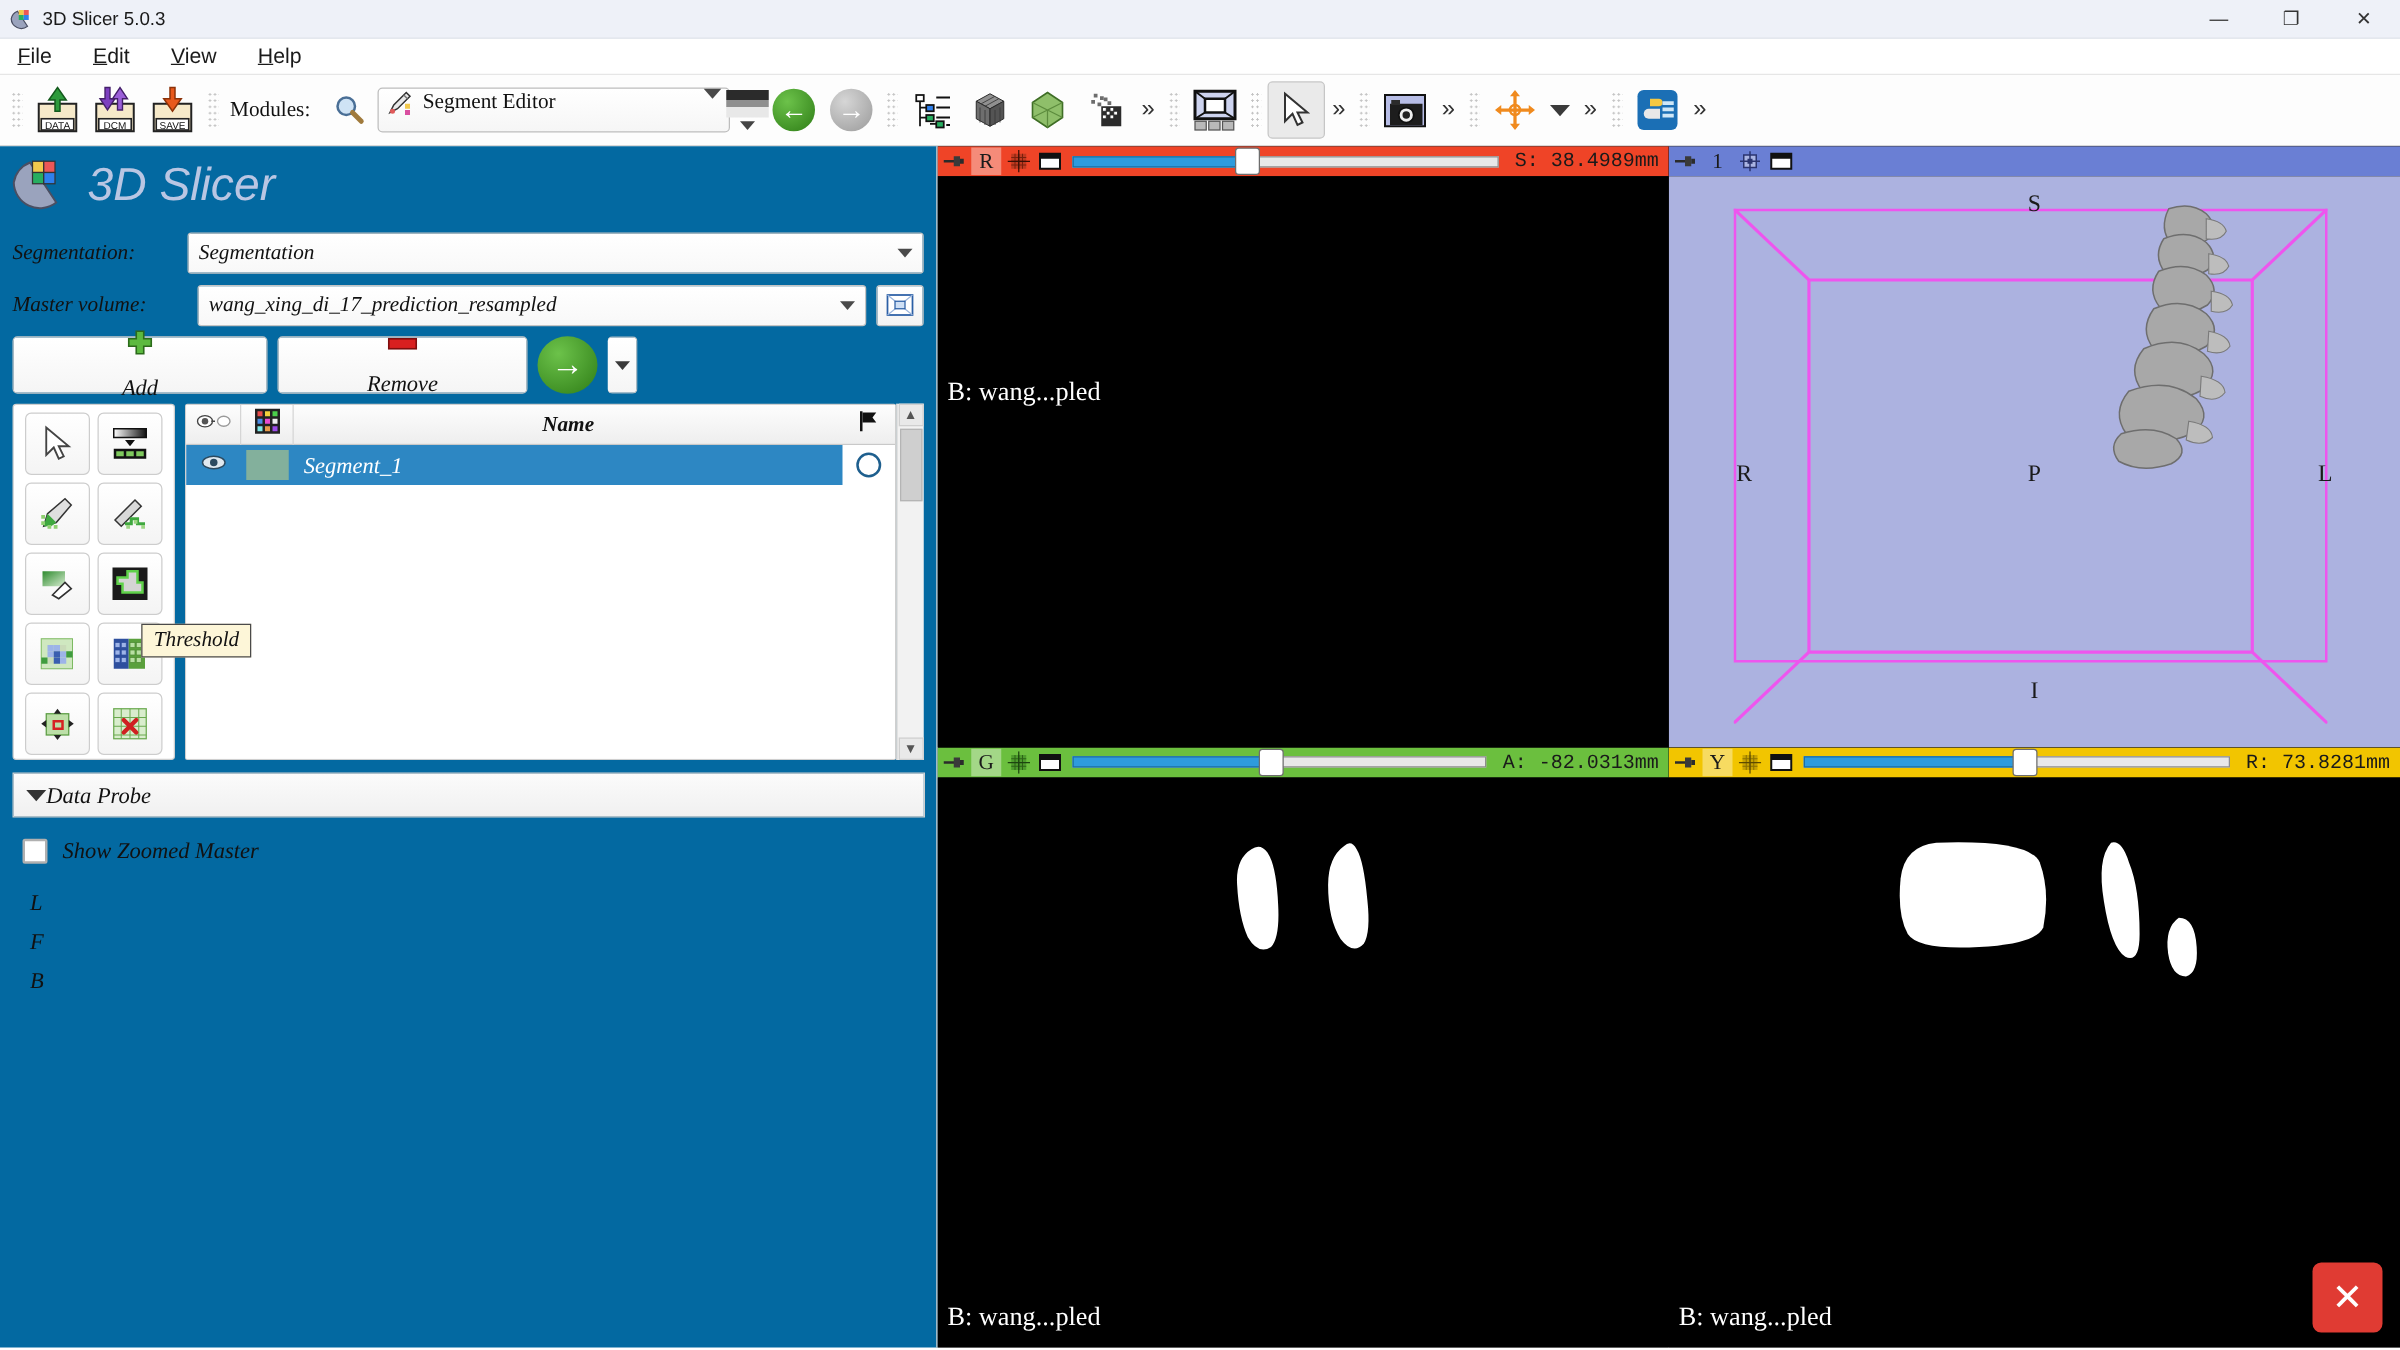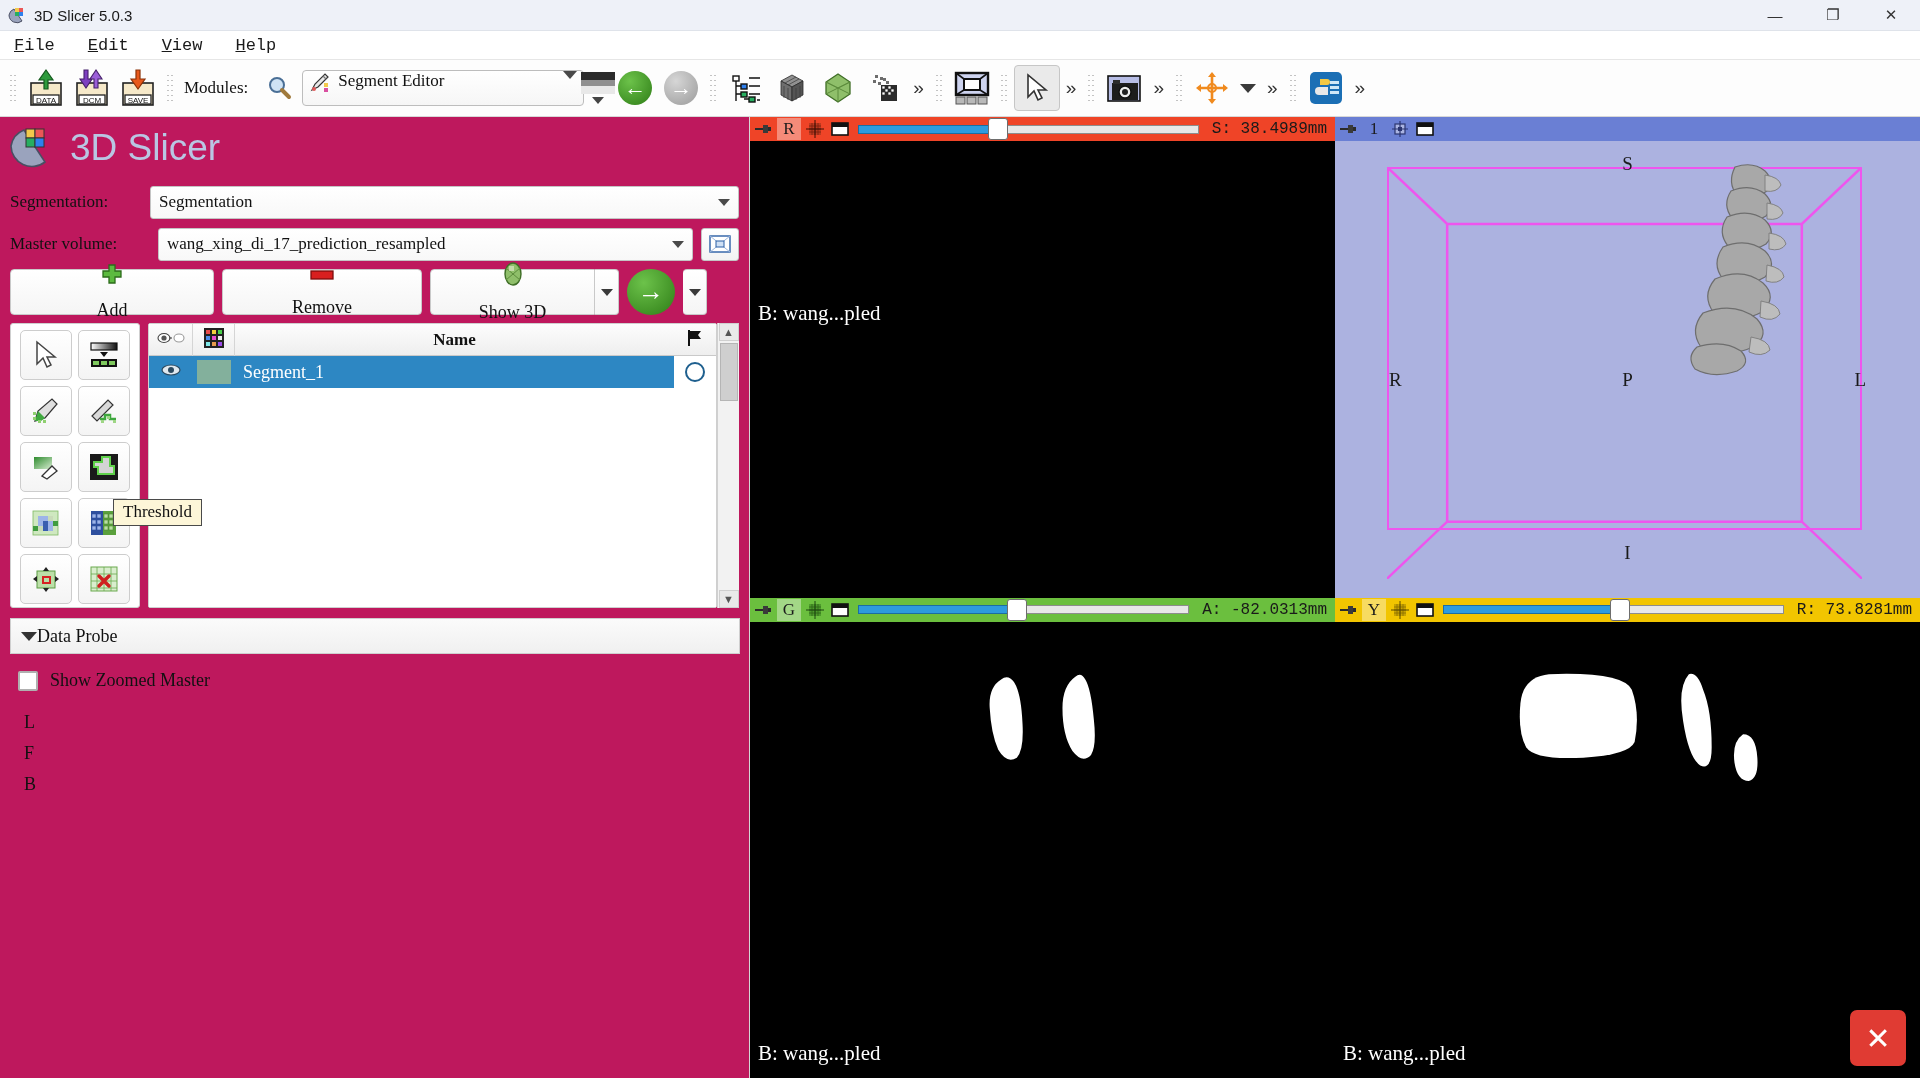--- a/index.html
+++ b/index.html
@@ -14,21 +14,21 @@
      font-family:"Liberation Sans", sans-serif; }
   .win-btns { margin-left:auto; display:flex; height:33px; }
   .win-btn { width:58px; height:33px; display:flex; align-items:center;
      justify-content:center; font-size:15px; color:#333;
      font-family:"Liberation Sans", sans-serif; }
 
   
   .menubar { height:28px; display:flex; align-items:center; padding-left:14px;
     background:#fff; }
   .menu-item { font-size:17px; color:#1a1a1a; margin-right:33px;
-    font-family:Liberation Mono, monospace; }
+    font-family:Liberation Sans, sans-serif; }
   .menu-item span.u { text-decoration:underline; }
 
   
   .toolbar { height:58px; background:#fdfdfd; border-top:1px solid #e6e6e6;
     border-bottom:1px solid #d8d8d8; display:flex; align-items:center;
     padding-left:4px; gap:0px; }
   .grip { width:9px; height:30px; margin:0 5px;
     background-image:radial-gradient(circle, #b9b9b9 1px, transparent 1px);
     background-size:4px 5px; opacity:.85; }
   .tb-btn { width:46px; height:46px; display:flex; align-items:center;
@@ -50,22 +50,22 @@
 
   .circ { width:34px;height:34px;border-radius:50%;display:flex;
     align-items:center;justify-content:center;font-size:22px;color:#fff;}
   .circ.green{background:radial-gradient(circle at 35% 30%,#6cc24a,#2e7d16);}
   .circ.gray{background:radial-gradient(circle at 35% 30%,#d6d6d6,#9a9a9a);}
 
   
   .main { display:flex; height:calc(1080px - 33px - 28px - 58px); }
 
   
-  .left { width:750px; background:#be185d; position:relative;
-    border-right:1px solid #d5d5d5; }
+  .left { width:750px; background:#0369a1; position:relative;
+    border-right:1px solid #d5d5d5;font-style:italic; }
   .logo-row { display:flex; align-items:center; height:62px; padding-left:8px; }
   .logo-text { font-size:37px; color:#b9c6e3; margin-left:14px;
      font-family:"Liberation Sans", sans-serif; font-weight:400; }
 
   .form-row { display:flex; align-items:center; height:38px; padding:0 10px;
      margin-top:4px; }
   .form-label { font-size:17px; color:#111; width:140px; }
   .form-label.wide { width:148px; }
   .field { flex:1; height:33px; border:1px solid #c4c4c4; border-radius:3px;
      background:linear-gradient(#ffffff,#f8f8f8); display:flex; align-items:center;
@@ -455,35 +455,20 @@
         </span>
         <span>Add</span>
       </div>
       <div class="act-btn remove">
         <span>
           <svg width="24" height="14" viewBox="0 0 24 14">
             <rect x="1" y="3" width="22" height="8" fill="#d81f1f" stroke="#7d0d0d" stroke-width="1.3"></rect>
           </svg>
         </span>
         <span>Remove</span>
-      </div>
-      <div style="display:flex;">
-        <div class="act-btn show3d" style="border-radius:4px 0 0 4px;">
-          <span>
-            <svg width="24" height="26" viewBox="0 0 24 26">
-              <ellipse cx="12" cy="13" rx="8" ry="11" fill="#8fbf6a" stroke="#3f6e26" stroke-width="1.4"></ellipse>
-              <path d="M5 7 L19 19 M5 19 L19 7" stroke="#5d8c3d" stroke-width="1"></path>
-              <rect x="8" y="5" width="5" height="5" fill="#cfe2b9" opacity=".8"></rect>
-            </svg>
-          </span>
-          <span>Show 3D</span>
-        </div>
-        <div class="split-arrow">
-          <span style="width:0;height:0;border-left:6px solid transparent;border-right:6px solid transparent;border-top:7px solid #3a3a3a;"></span>
-        </div>
       </div>
       <div class="go-btn">
         <span>→</span>
       </div>
       <div class="split-arrow" style="border-radius:4px;">
         <span style="width:0;height:0;border-left:6px solid transparent;border-right:6px solid transparent;border-top:7px solid #3a3a3a;"></span>
       </div>
     </div>
 
     <div class="editor-row">

